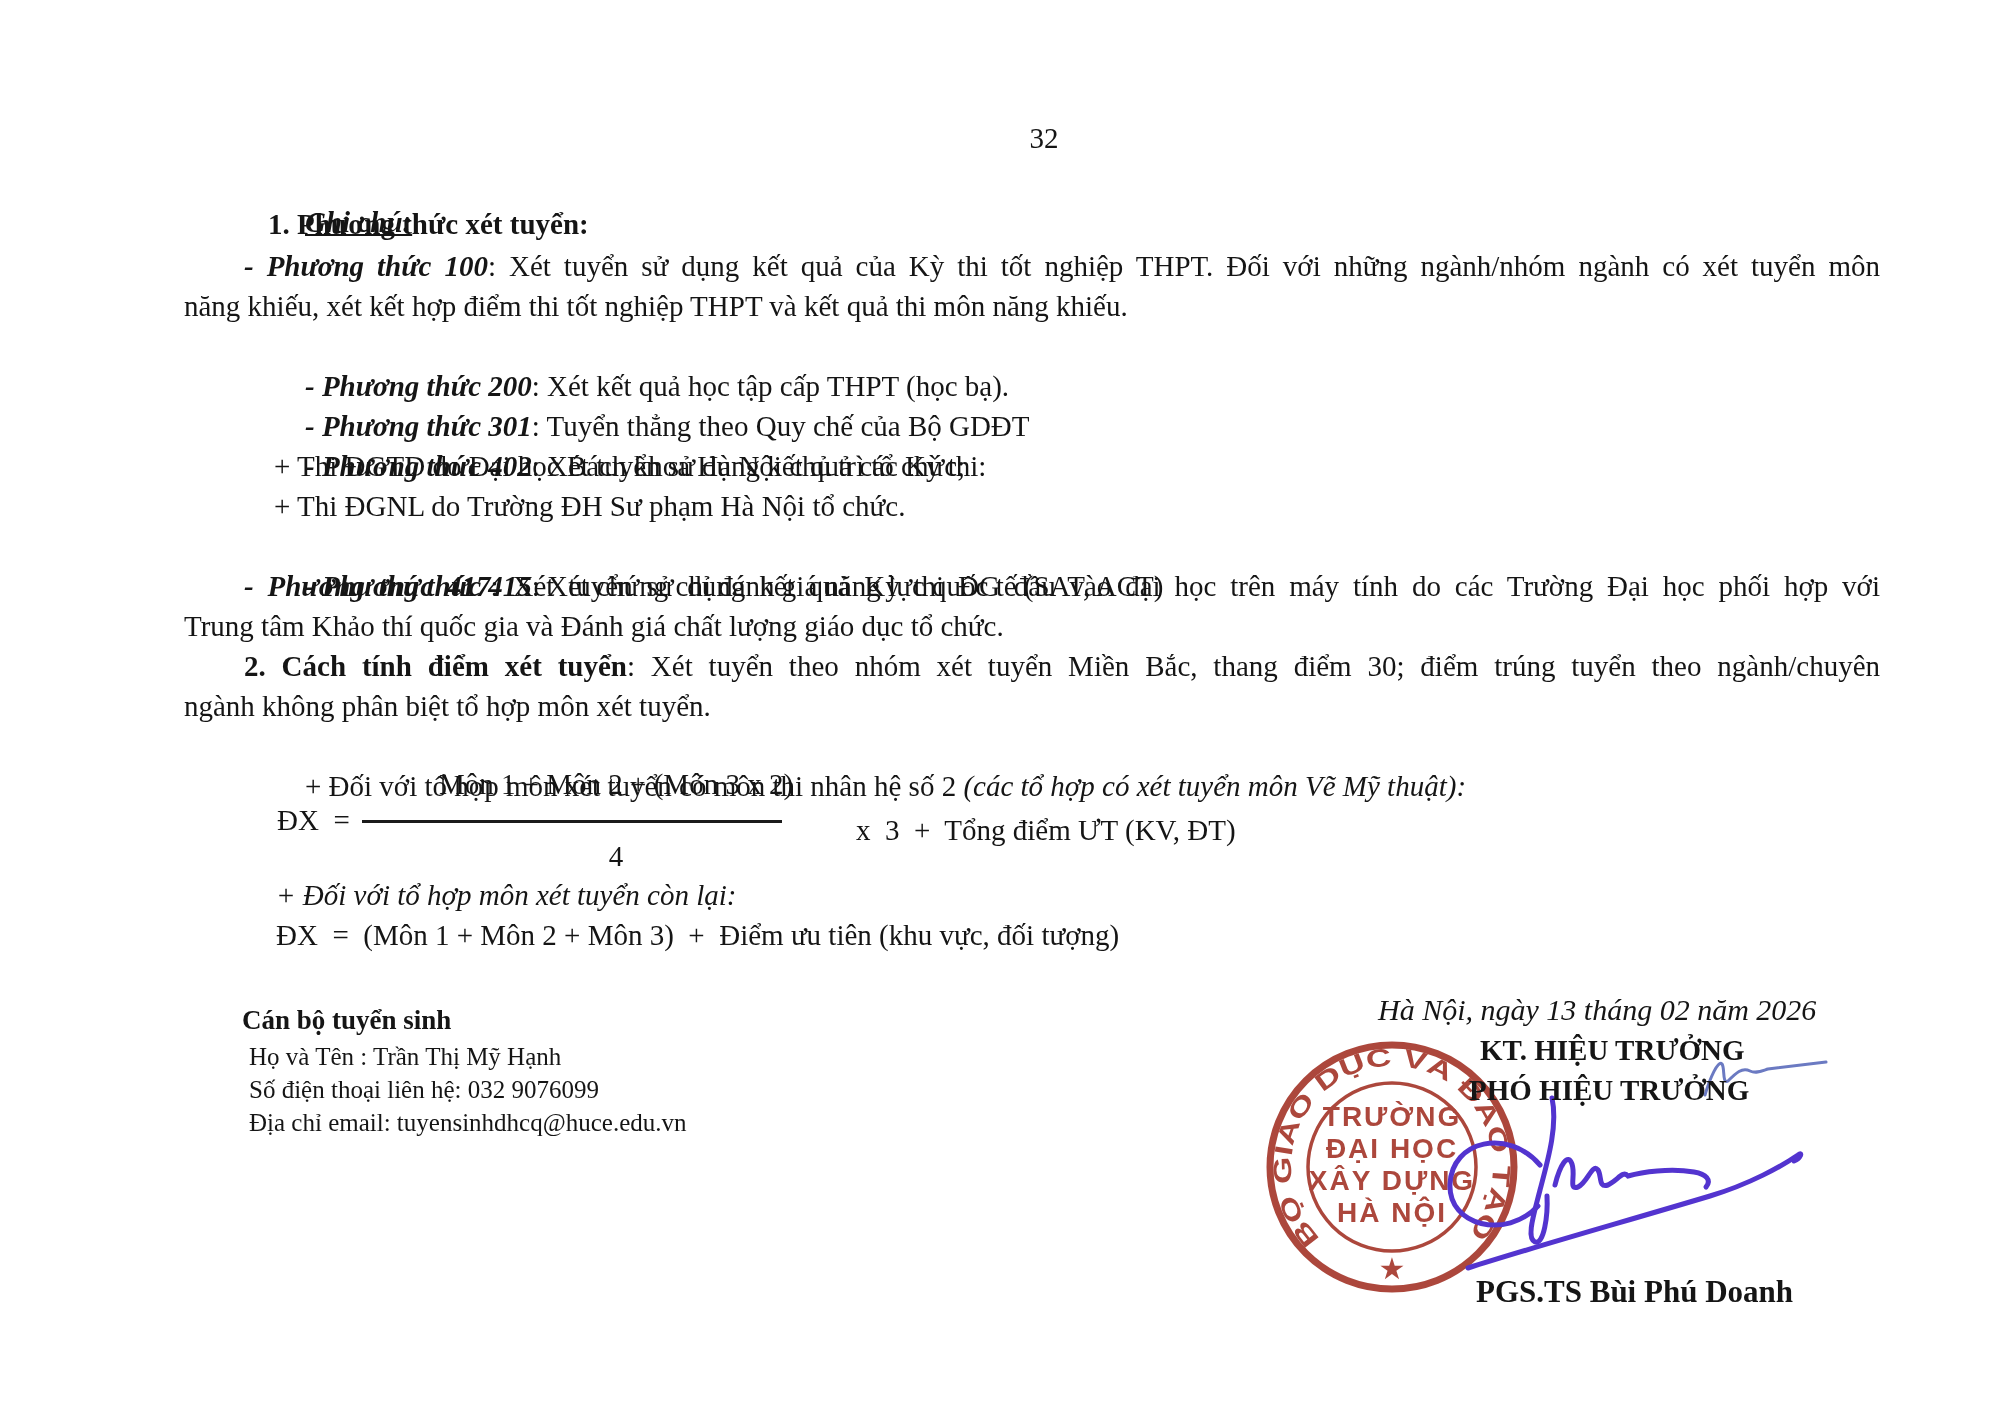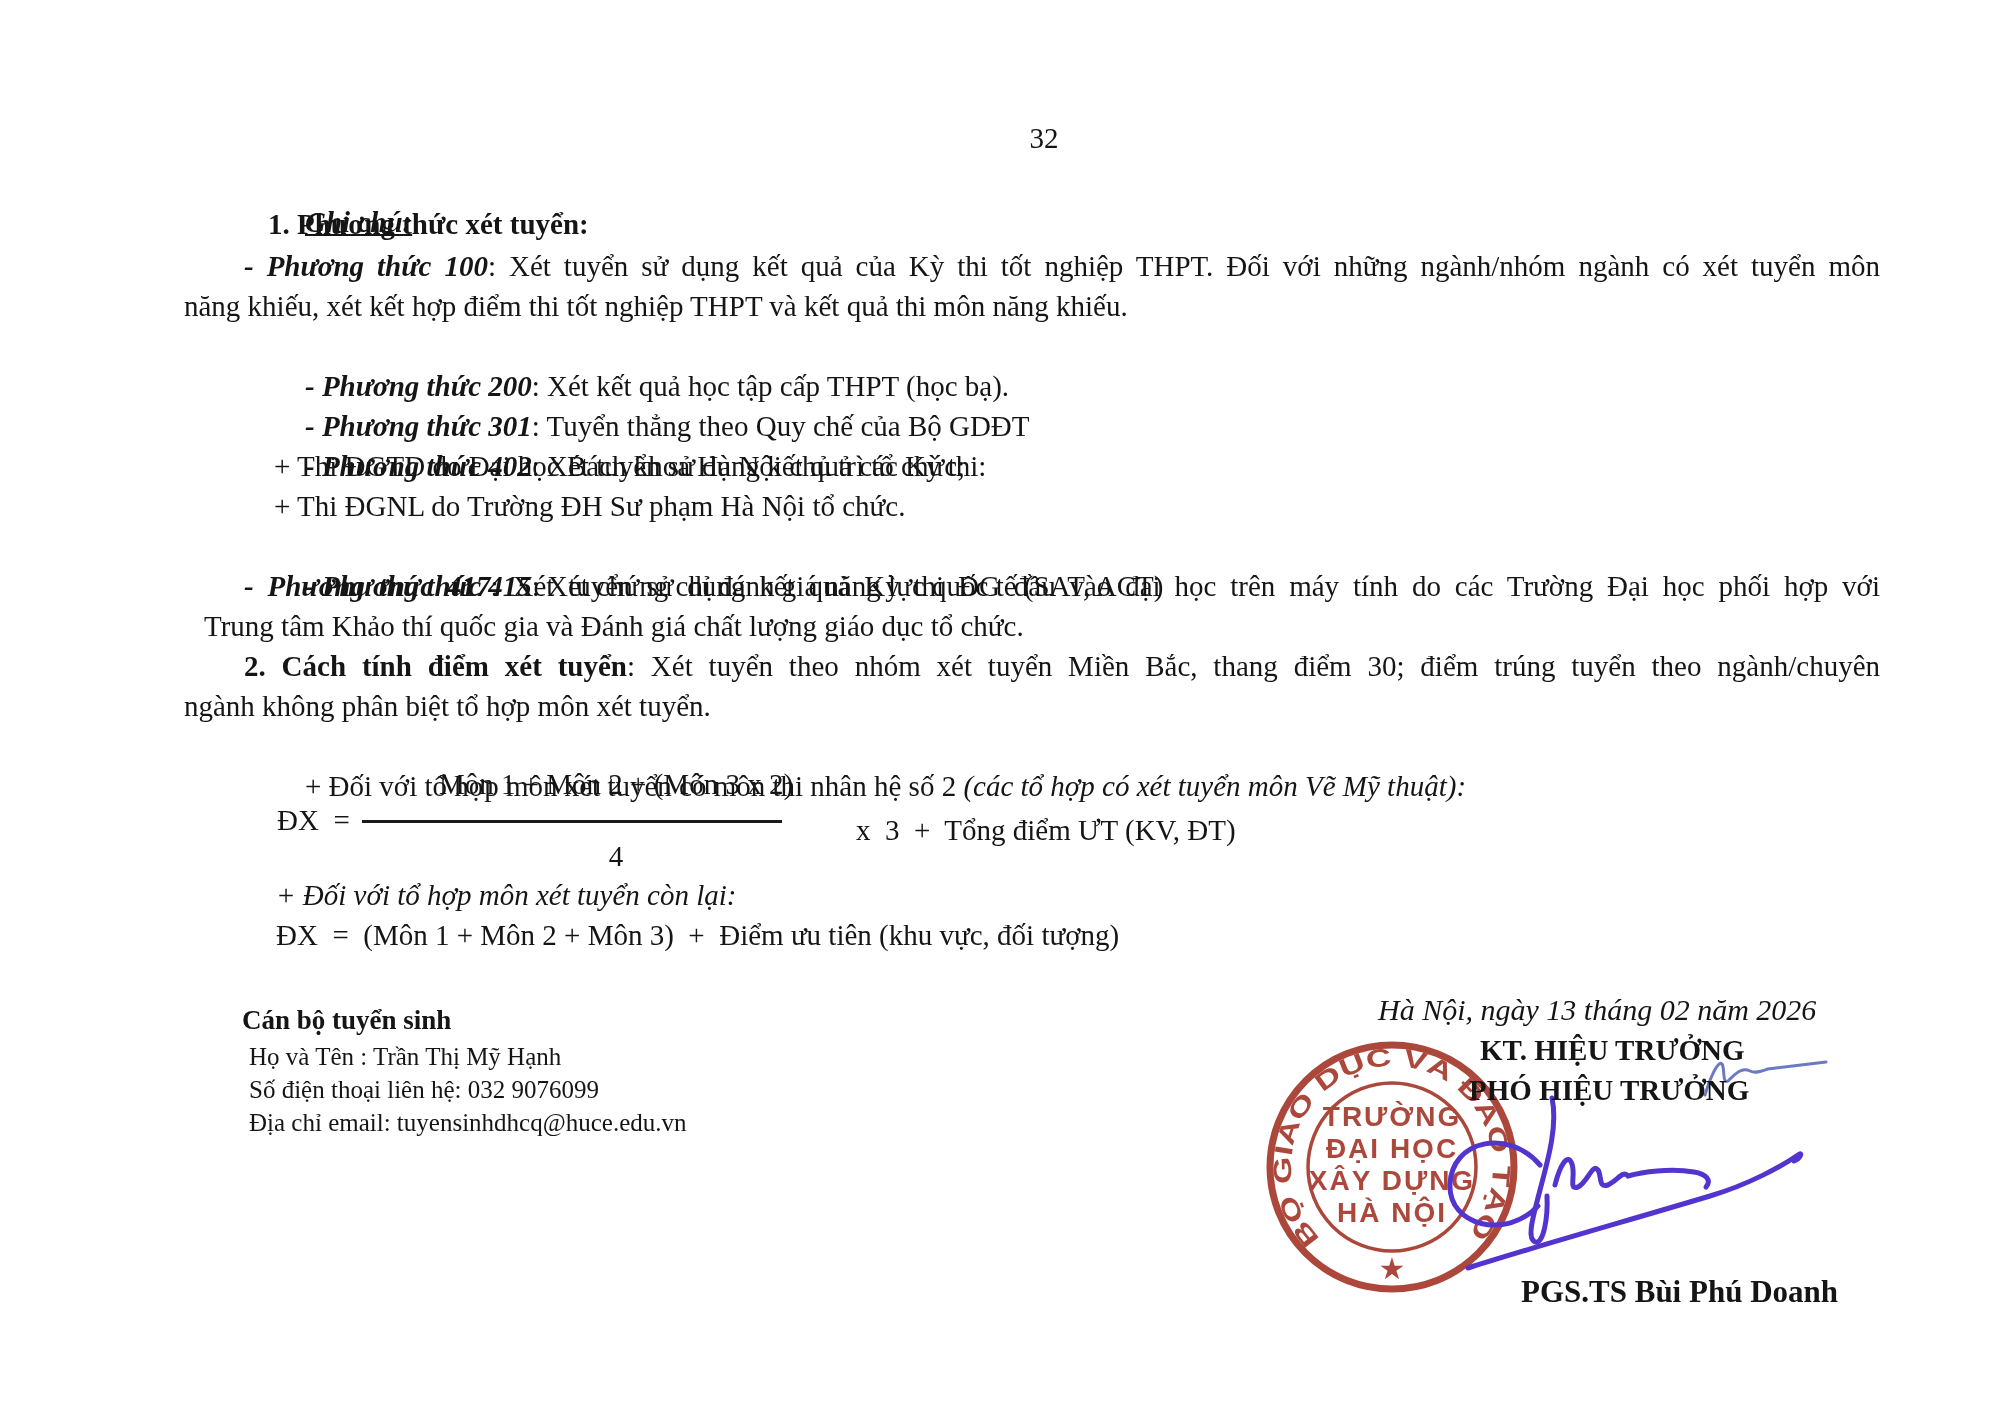--- a/index.html
+++ b/index.html
@@ -58,21 +58,21 @@
   <div class="line" style="left:230px;top:446px;">+ Thi ĐGTD do Đại học Bách khoa Hà Nội chủ trì tổ chức;</div>
   <div class="line" style="left:230px;top:486px;">+ Thi ĐGNL do Trường ĐH Sư phạm Hà Nội tổ chức.</div>
 
   <div class="line" style="left:232px;top:526px;">
     <span class="bi">- Phương thức 415</span><span>: Xét chứng chỉ đánh giá năng lực quốc tế (SAT, ACT)</span>
   </div>
 
   <div class="jline indent" style="top:566px;">
     <span class="bi">- Phương thức 417</span><span>: Xét tuyển sử dụng kết quả Kỳ thi ĐG đầu vào đại học trên máy tính do các Trường Đại học phối hợp với</span>
   </div>
-  <div class="line" style="left:140px;top:606px;margin-left:20px;">Trung tâm Khảo thí quốc gia và Đánh giá chất lượng giáo dục tổ chức.</div>
+  <div class="line" style="left:140px;top:606px;">Trung tâm Khảo thí quốc gia và Đánh giá chất lượng giáo dục tổ chức.</div>
 
   <div class="jline indent" style="top:646px;">
     <span class="b">2. Cách tính điểm xét tuyển</span><span>: Xét tuyển theo nhóm xét tuyển Miền Bắc, thang điểm 30; điểm trúng tuyển theo ngành/chuyên</span>
   </div>
   <div class="line" style="left:140px;top:686px;">ngành không phân biệt tổ hợp môn xét tuyển.</div>
 
   <div class="line" style="left:232px;top:726px;">
     <span>+ Đối với tổ hợp môn xét tuyển có môn thi nhân hệ số 2 </span><span class="i">(các tổ hợp có xét tuyển môn Vẽ Mỹ thuật):</span>
   </div>
 
@@ -86,21 +86,21 @@
   <div class="line" style="left:232px;top:915px;">ĐX  =  (Môn 1 + Môn 2 + Môn 3)  +  Điểm ưu tiên (khu vực, đối tượng)</div>
 
   <div class="line b" style="left:198px;top:1000px;font-size:27px;">Cán bộ tuyển sinh</div>
   <div class="line small" style="left:205px;top:1040px;">Họ và Tên : Trần Thị Mỹ Hạnh</div>
   <div class="line small" style="left:205px;top:1073px;">Số điện thoại liên hệ: 032 9076099</div>
   <div class="line small" style="left:205px;top:1106px;">Địa chỉ email: tuyensinhdhcq@huce.edu.vn</div>
 
   <div class="line i sig-titles" style="left:1334px;top:990px;font-size:30px;">Hà Nội, ngày 13 tháng 02 năm 2026</div>
   <div class="line b sig-titles" style="left:1436px;top:1030px;">KT. HIỆU TRƯỞNG</div>
   <div class="line b sig-titles" style="left:1425px;top:1070px;">PHÓ HIỆU TRƯỞNG</div>
-  <div class="line b sig-titles" style="left:1432px;top:1272px;font-size:31px;margin-left:45px;">PGS.TS Bùi Phú Doanh</div>
+  <div class="line b sig-titles" style="left:1432px;top:1272px;font-size:31px;">PGS.TS Bùi Phú Doanh</div>
 
   <div class="stamp-wrap">
     <svg width="260" height="262" viewBox="0 0 260 262">
       <circle cx="130" cy="131" r="122" fill="none" stroke="#a63a2e" stroke-width="7"></circle>
       <circle cx="130" cy="131" r="84" fill="none" stroke="#a63a2e" stroke-width="3.5"></circle>
       <path id="ringPath" d="M 58.6 202.4 A 101 101 0 1 1 201.4 202.4" fill="none"></path>
       <text class="stamp-ring" fill="#a63a2e">
         <textPath href="#ringPath" xlink:href="#ringPath" startOffset="0" textLength="468" lengthAdjust="spacingAndGlyphs">BỘ GIÁO DỤC VÀ ĐÀO TẠO</textPath>
       </text>
       <text class="stamp-center" x="130" y="90" font-size="28" fill="#a63a2e" text-anchor="middle">TRƯỜNG</text>

